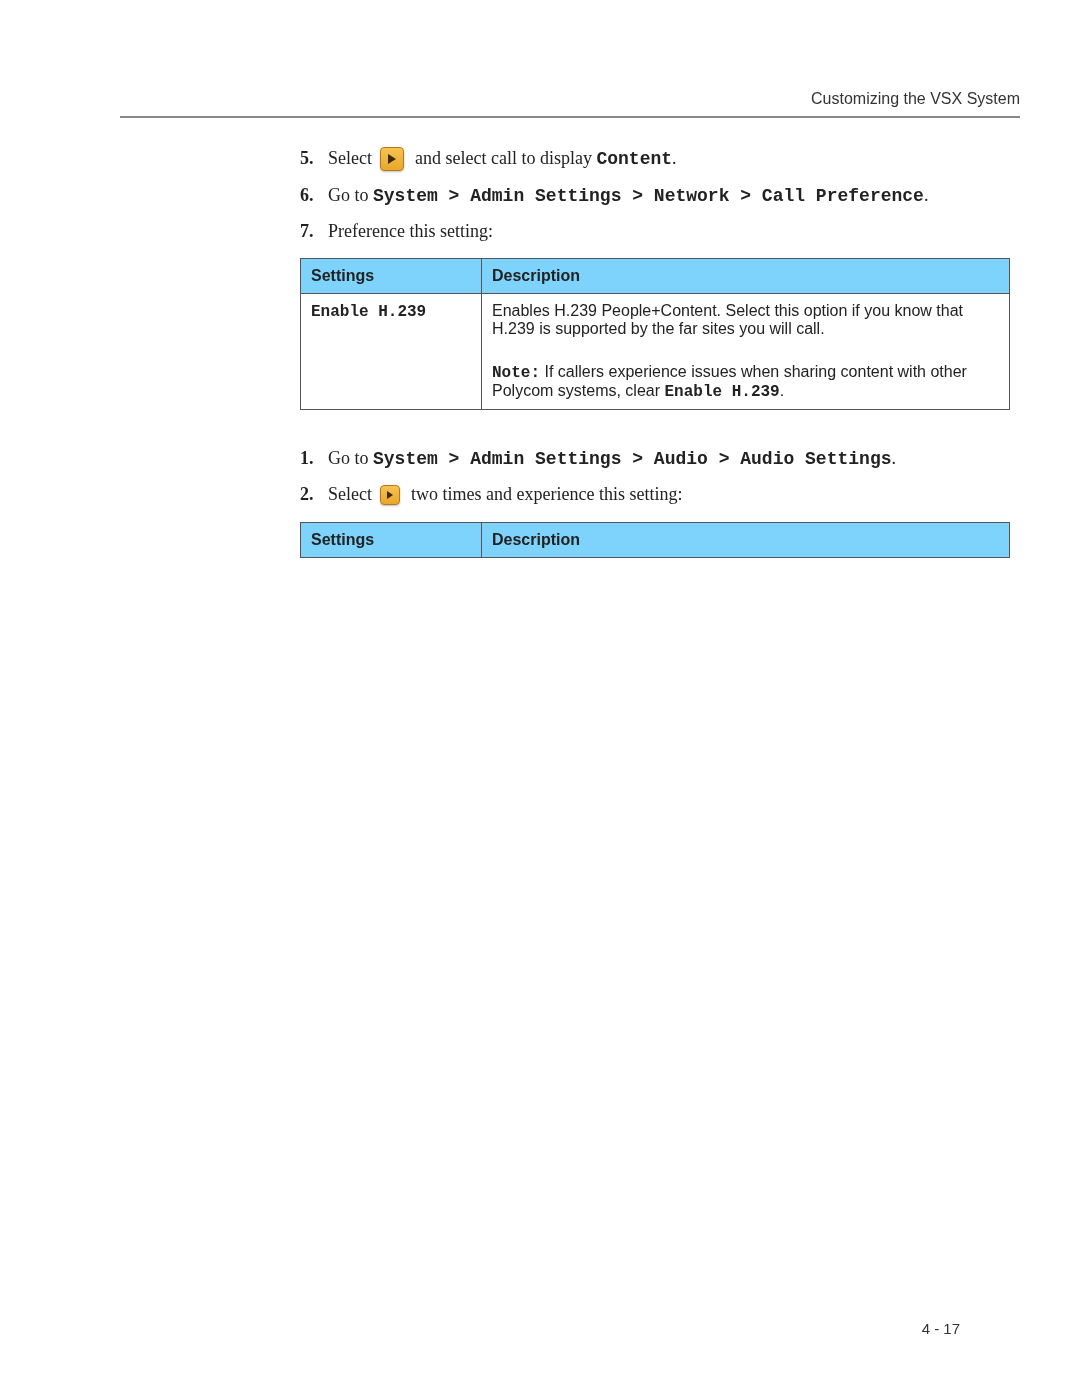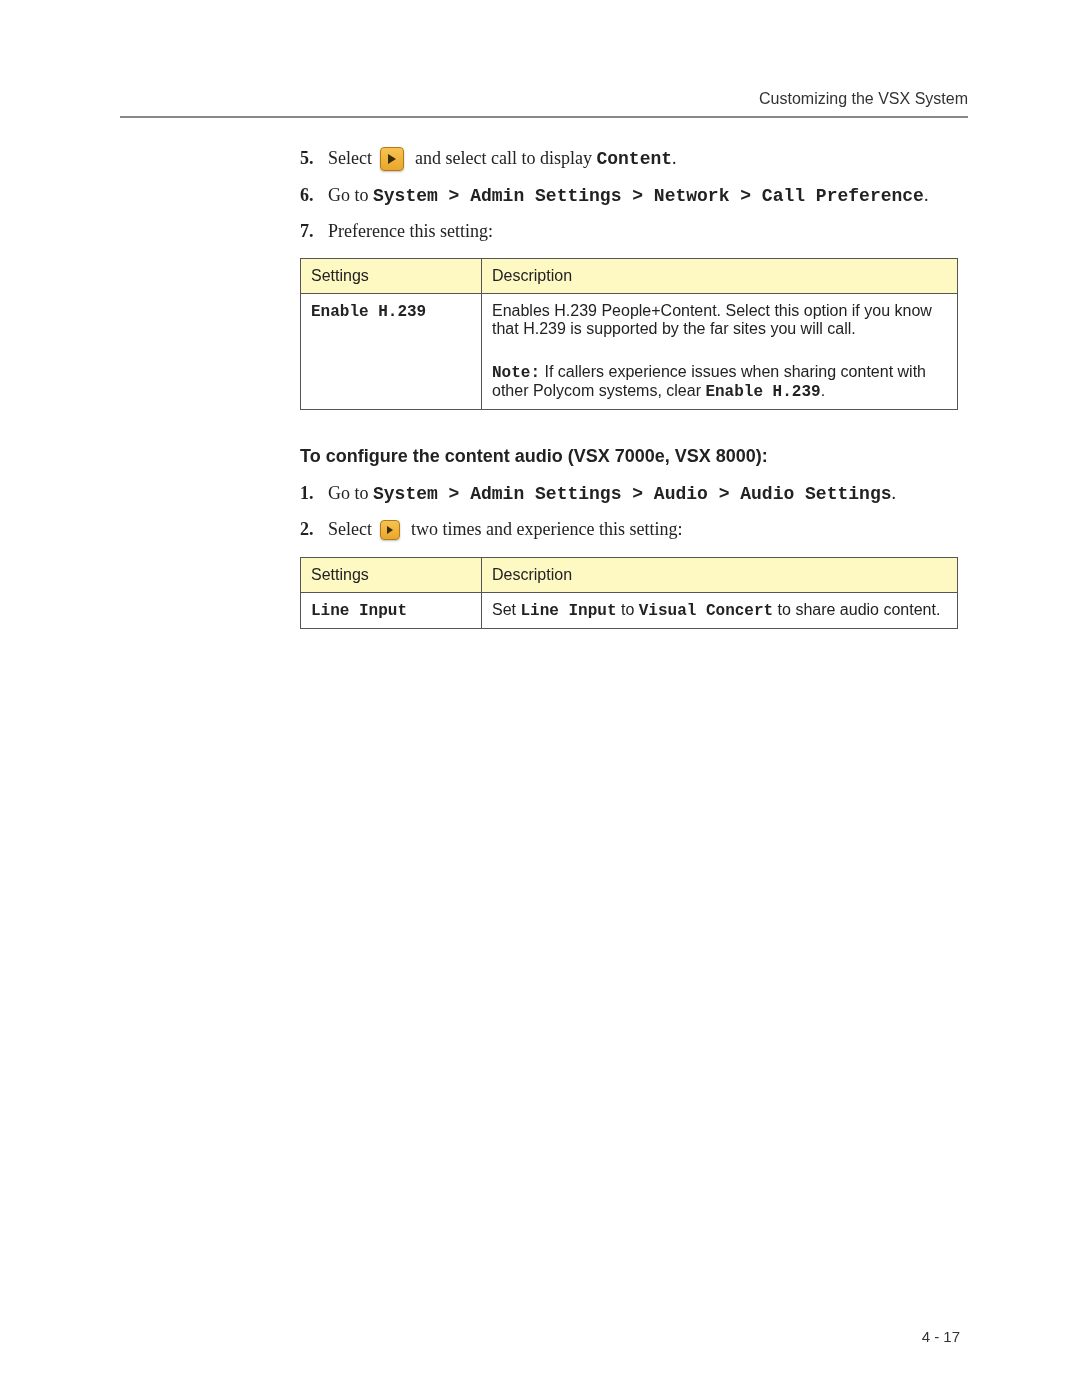--- a/index.html
+++ b/index.html
@@ -6,21 +6,21 @@
     margin: 0;
     padding: 0;
     background: #fff;
     width: 1080px;
     height: 1397px;
     font-family: Georgia, 'Times New Roman', serif;
     color: #222;
     position: relative;
   }
   .page {
-    padding: 90px 112px 60px 120px;
+    padding: 90px 60px 60px 120px;
     box-sizing: border-box;
     width: 100%;
     height: 100%;
     position: relative;
   }
   .header-line {
     text-align: right;
     font-size: 16px;
     font-family: "Segoe UI", Arial, sans-serif;
     color: #333;
@@ -82,34 +82,34 @@
     font-family: Arial, Helvetica, sans-serif;
     font-size: 16px;
   }
   table.settings th, table.settings td {
     border: 1px solid #555;
     padding: 8px 10px;
     vertical-align: top;
     text-align: left;
   }
   table.settings th {
-    background: #fef9c3;
-    font-weight: normal;
+    background: #7dd3fc;
+    font-weight: bold;
   }
   .col-settings { width: 160px; }
   .section-title {
     font-family: "Segoe UI", Arial, sans-serif;
     font-weight: bold;
     font-size: 18px;
     margin-top: 28px;
     margin-bottom: 14px;
   }
   .footer {
     position: absolute;
-    bottom: 52px;
+    bottom: 60px;
     right: 120px;
     font-size: 15px;
     font-family: Arial, sans-serif;
     color: #333;
   }
 </style>
 </head>
 <body>
 
 <div class="page">
@@ -155,21 +155,20 @@
         <td>
           <div>Enables H.239 People+Content. Select this option if you know that H.239 is supported by the far sites you will call.</div>
           <div style="margin-top:25px">
             <span class="bold">Note:</span><span> If callers experience issues when sharing content with other Polycom systems, clear </span><span class="bold">Enable H.239</span><span>.</span>
           </div>
         </td>
       </tr>
     </tbody>
       </table>
 
-    <div class="section-title">To configure the content audio (VSX 7000e, VSX 8000):</div>
 
     <div class="step-row">
       <div class="step-num">1.</div>
       <div class="step-body">
         <span>Go to </span><span class="bold">System &gt; Admin Settings &gt; Audio &gt; Audio Settings</span><span>.</span>
       </div>
     </div>
 
     <div class="step-row">
       <div class="step-num">2.</div>
@@ -183,25 +182,19 @@
         <span> two times and experience this setting:</span>
       </div>
     </div>
 
     <table class="settings">
       <tbody>
           <tr>
         <th class="col-settings">Settings</th>
         <th>Description</th>
       </tr>
-      <tr>
-        <td><span class="bold">Line Input</span></td>
-        <td>
-          <span>Set </span><span class="bold">Line Input</span><span> to </span><span class="bold">Visual Concert</span><span> to share audio content.</span>
-        </td>
-      </tr>
     </tbody>
       </table>
 
   </div>
 
   <div class="footer">4 - 17</div>
 </div>
 
 </body></html>

